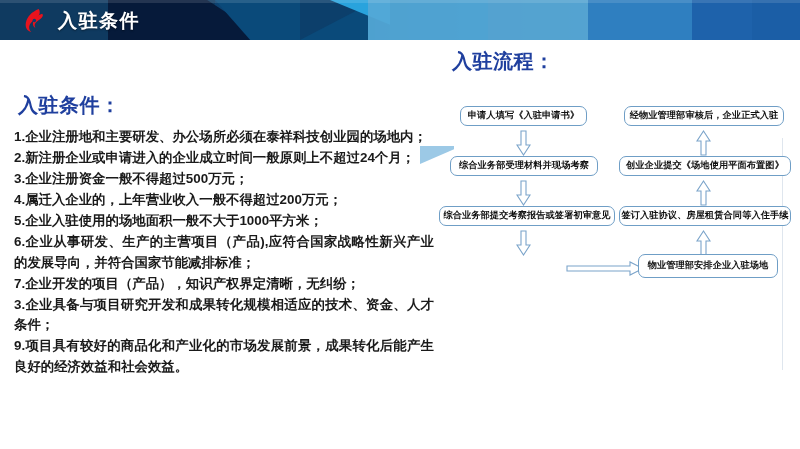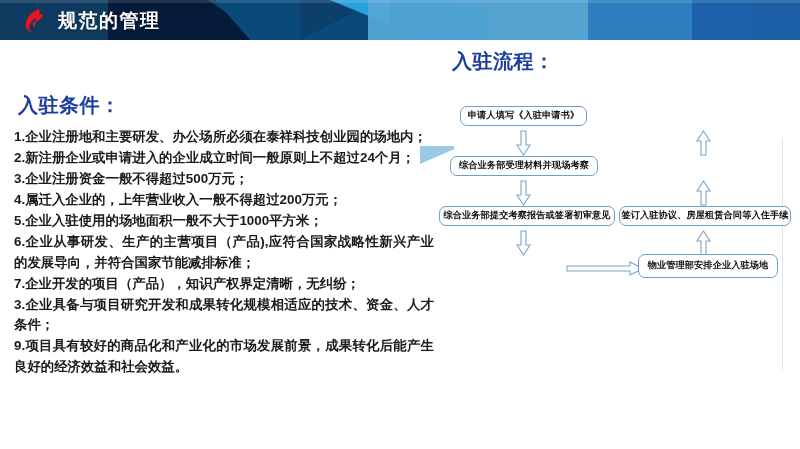--- a/index.html
+++ b/index.html
@@ -213,21 +213,21 @@
     <div class="hdr-shape hs-topline"></div>
 
     <div id="logo">
       <svg viewBox="0 0 40 40" width="28" height="27" aria-hidden="true">
         <path d="M27 3 C17 7 10 14 8 23 C6.5 30 10 36 16 37 C12 33 12 28 15 24 C18 20 24 18 27 13 C29 9.5 29 6 27 3 Z" fill="#e8131d"></path>
         <path d="M32 10 C26 12 21 16 19 21 C17.5 25 18.5 29 22 31 C20 27.5 21 24.5 24 22 C27.5 19 32 17 33 13.5 C33.4 12.2 33 11 32 10 Z" fill="#e8131d"></path>
         <circle cx="20.5" cy="20" r="2.6" fill="#0a3f6e"></circle>
       </svg>
     </div>
 
-    <div id="header-title">规范的管理</div>
+    <div id="header-title">入驻条件</div>
   </div>
 
   <div id="left-col">
     <div class="section-title">入驻条件：</div>
     <ul id="conditions-list">
       <li>1.企业注册地和主要研发、办公场所必须在泰祥科技创业园的场地内；</li>
       <li>2.新注册企业或申请进入的企业成立时间一般原则上不超过24个月；</li>
       <li>3.企业注册资金一般不得超过500万元；</li>
       <li>4.属迁入企业的，上年营业收入一般不得超过200万元；</li>
       <li>5.企业入驻使用的场地面积一般不大于1000平方米；</li>
@@ -270,27 +270,29 @@
         </svg>
       </div>
 
 
       <div class="arrow-h" style="left:124px; top:167px;">
         <svg viewBox="0 0 78 15" preserveAspectRatio="none">
           <path class="arrow-path" d="M1 5 L64 5 L64 1 L77 7.5 L64 14 L64 10 L1 10 Z"></path>
         </svg>
       </div>
 
+      <div class="fbox" style="left:182px; top:12px; width:160px;">经物业管理部审核后，企业正式入驻</div>
 
       <div class="arrow-v" style="left:254px; top:36px;">
         <svg viewBox="0 0 15 26" preserveAspectRatio="none">
           <path class="arrow-path" d="M7.5 1 L14 11 L10 11 L10 25 L5 25 L5 11 L1 11 Z"></path>
         </svg>
       </div>
 
+      <div class="fbox" style="left:177px; top:62px; width:172px;">创业企业提交《场地使用平面布置图》</div>
 
       <div class="arrow-v" style="left:254px; top:86px;">
         <svg viewBox="0 0 15 26" preserveAspectRatio="none">
           <path class="arrow-path" d="M7.5 1 L14 11 L10 11 L10 25 L5 25 L5 11 L1 11 Z"></path>
         </svg>
       </div>
 
       <div class="fbox" style="left:177px; top:112px; width:172px;">签订入驻协议、房屋租赁合同等入住手续</div>
 
       <div class="arrow-v" style="left:254px; top:136px;">

